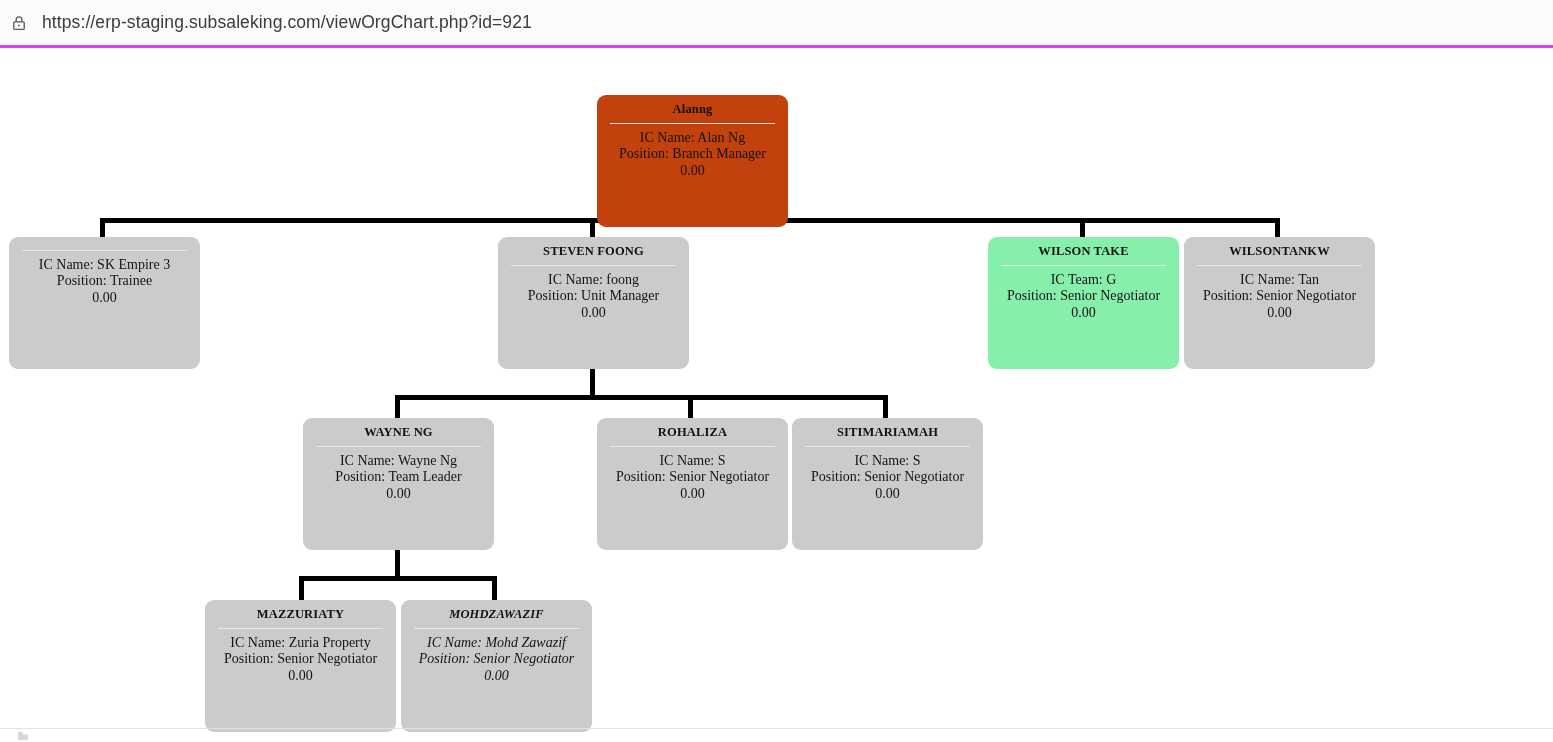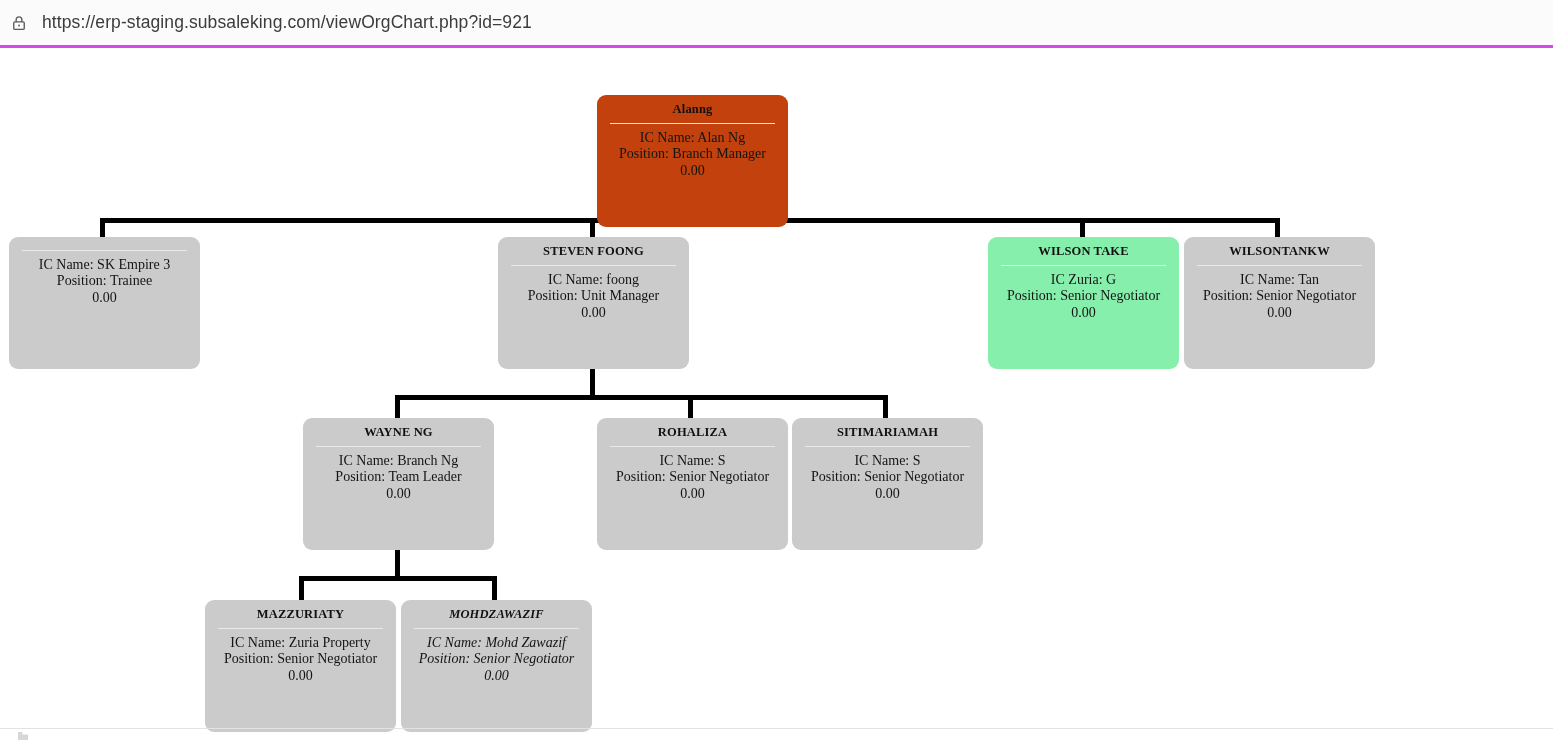--- a/index.html
+++ b/index.html
@@ -168,39 +168,39 @@
         <div class="node-body">
           <div>IC Name: foong</div>
           <div>Position: Unit Manager</div>
           <div>0.00</div>
         </div>
       </div>
       <div class="node" style="left: 988px; top: 189px; width: 191px; height: 132px; background: #86efac;">
         <div class="node-title">WILSON TAKE</div>
         <div class="node-divider"></div>
         <div class="node-body">
-          <div>IC Zuria: G</div>
+          <div>IC Team: G</div>
           <div>Position: Senior Negotiator</div>
           <div>0.00</div>
         </div>
       </div>
       <div class="node" style="left: 1184px; top: 189px; width: 191px; height: 132px; background: rgb(203, 203, 203);">
         <div class="node-title">WILSONTANKW</div>
         <div class="node-divider"></div>
         <div class="node-body">
           <div>IC Name: Tan</div>
           <div>Position: Senior Negotiator</div>
           <div>0.00</div>
         </div>
       </div>
       <div class="node" style="left: 303px; top: 370px; width: 191px; height: 132px; background: rgb(203, 203, 203);">
         <div class="node-title">WAYNE NG</div>
         <div class="node-divider"></div>
         <div class="node-body">
-          <div>IC Name: Branch Ng</div>
+          <div>IC Name: Wayne Ng</div>
           <div>Position: Team Leader</div>
           <div>0.00</div>
         </div>
       </div>
       <div class="node" style="left: 597px; top: 370px; width: 191px; height: 132px; background: rgb(203, 203, 203);">
         <div class="node-title">ROHALIZA</div>
         <div class="node-divider"></div>
         <div class="node-body">
           <div>IC Name: S</div>
           <div>Position: Senior Negotiator</div>

